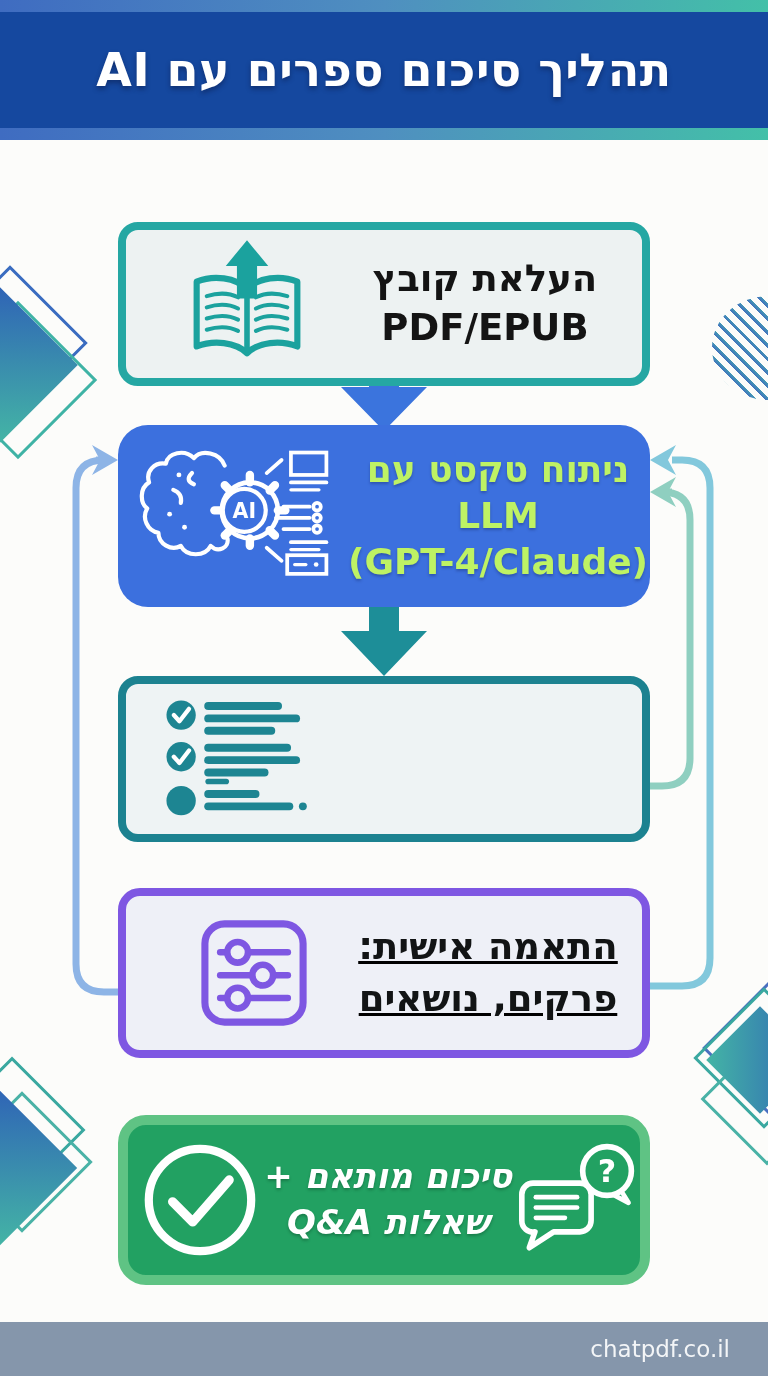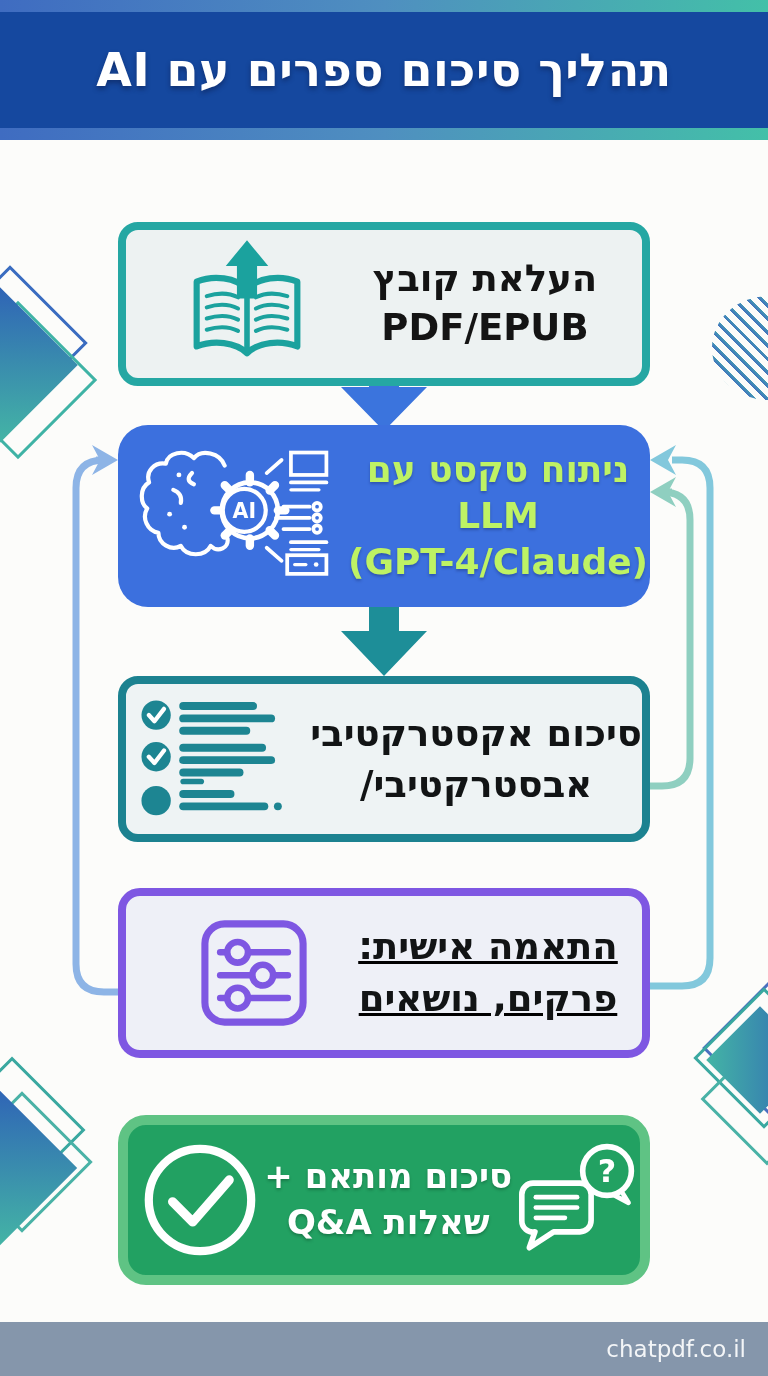--- a/index.html
+++ b/index.html
@@ -18,21 +18,21 @@
   .strip-top { top:0; }
   .strip-bottom { top:128px; }
   .header { position:absolute; left:0; top:12px; width:768px; height:116px;
     background:#15489f; display:flex; align-items:center; justify-content:center; z-index:5; }
   .title { color:#ffffff; font-size:46px; font-weight:bold; direction:rtl;
     letter-spacing:.5px; text-shadow:0 3px 5px rgba(8,20,60,.45); }
 
   
   .footer { position:absolute; left:0; top:1322px; width:768px; height:54px;
     background:#8596ab; display:flex; align-items:center; justify-content:flex-end;
-    padding-right:22px; z-index:5; }
+    padding-right:38px; z-index:5; }
   .footer span { color:#f3f5f7; font-size:23px; }
 
   
   .deco { position:absolute; z-index:1; }
   .diamond { position:absolute; transform:rotate(45deg); }
   .d-fill-tl { left:-55px; top:310px; width:110px; height:110px;
     background:linear-gradient(135deg,#2f64b6,#44b5a5); }
   .d-out-blue-tl { left:-45px; top:288px; width:110px; height:110px; border:3px solid #3a6cc0; }
   .d-out-teal-tl { left:-38px; top:324px; width:112px; height:112px; border:3px solid #3fb3a5; }
 
@@ -74,21 +74,21 @@
   #box3 .txt { color:#121415; font-size:37px; line-height:1.38; padding-left:14px; }
 
   #box4 { top:888px; height:170px; background:#eef0f7; border:8px solid #7e57e2; border-radius:22px;text-decoration:underline; }
   #box4 .icon-wrap { width:188px; }
   #box4 .txt { color:#121415; font-size:37px; line-height:1.4; padding-left:20px; }
 
   #box5 { top:1115px; height:170px; background:#22a162; border:10px solid #5fc384; border-radius:28px; }
   #box5 .icon-left { width:160px; }
   #box5 .icon-right { width:150px; }
   #box5 .txt { color:#ffffff; font-size:34px; line-height:1.35;
-    text-shadow:0 2px 3px rgba(0,40,20,.3); }
+    text-shadow:0 2px 3px rgba(0,40,20,.3);font-style:italic; }
 </style>
 </head>
 <body>
 
 <div class="strip strip-top"></div>
 <header class="header">
   <h1 class="title">תהליך סיכום ספרים עם AI</h1>
 </header>
 <div class="strip strip-bottom"></div>
 
@@ -222,24 +222,20 @@
         <line x1="40" y1="45" x2="110" y2="45"></line>
           <line x1="40" y1="56" x2="118" y2="56"></line>
           <line x1="40" y1="67" x2="90" y2="67"></line>
         <line x1="40" y1="75" x2="56" y2="75" stroke-width="5"></line>
         <line x1="40" y1="86" x2="82" y2="86"></line>
           <line x1="40" y1="97" x2="112" y2="97"></line>
       </g>
       <circle cx="124" cy="97" r="3.5" fill="#1d8592"></circle>
     </svg>
   </div>
-  <div class="txt">
-    <div class="t-line">סיכום אקסטרקטיבי</div>
-    <div class="t-line">אבסטרקטיבי/</div>
-  </div>
 </section>
 
 <section class="box" id="box4">
   <div class="icon-wrap">
     <svg width="120" height="120" viewBox="0 0 110 110">
       <rect x="10" y="10" width="90" height="90" rx="18" stroke="#7e57e2" stroke-width="6.5" fill="none"></rect>
       <g stroke="#7e57e2" stroke-width="6" stroke-linecap="round">
         <line x1="24" y1="36" x2="86" y2="36"></line>
         <line x1="24" y1="57" x2="86" y2="57"></line>
         <line x1="24" y1="78" x2="86" y2="78"></line>

